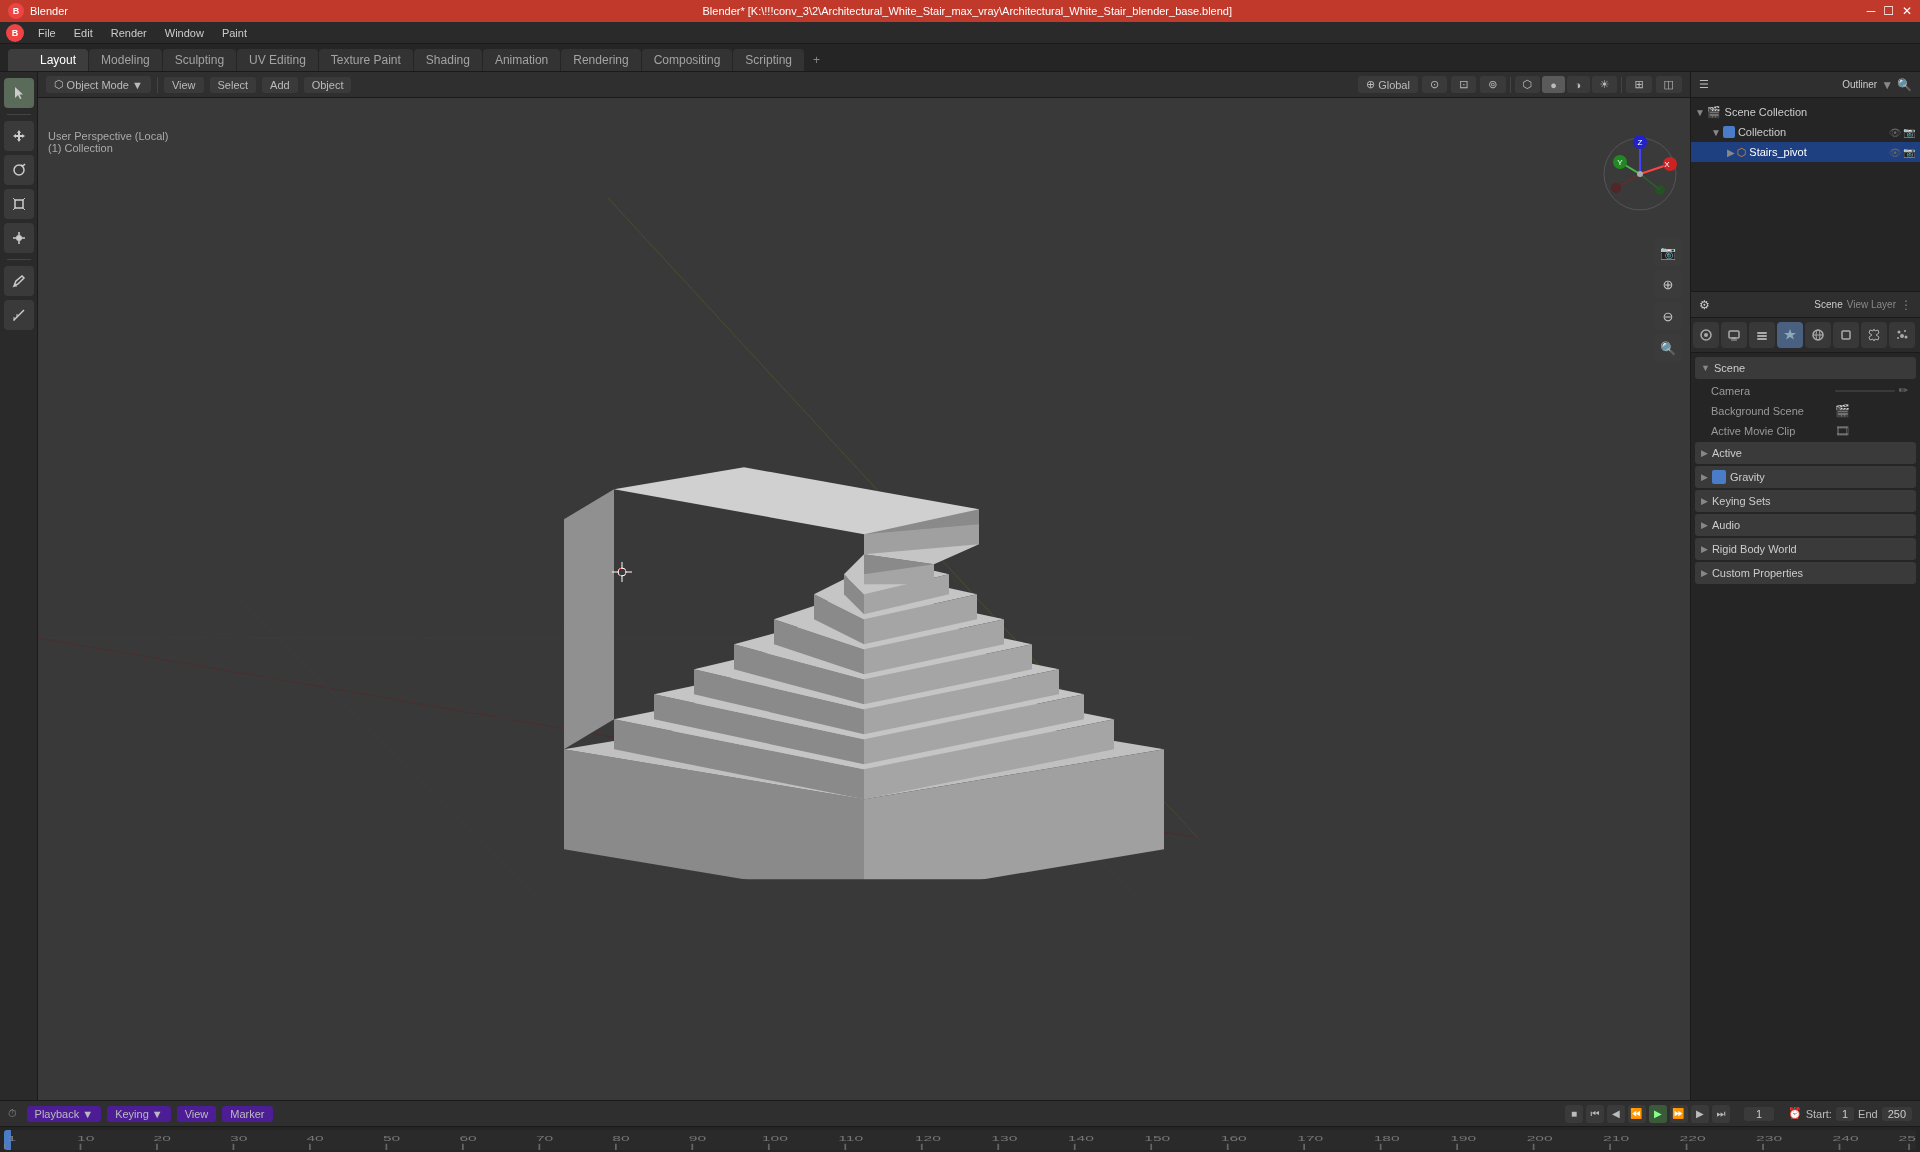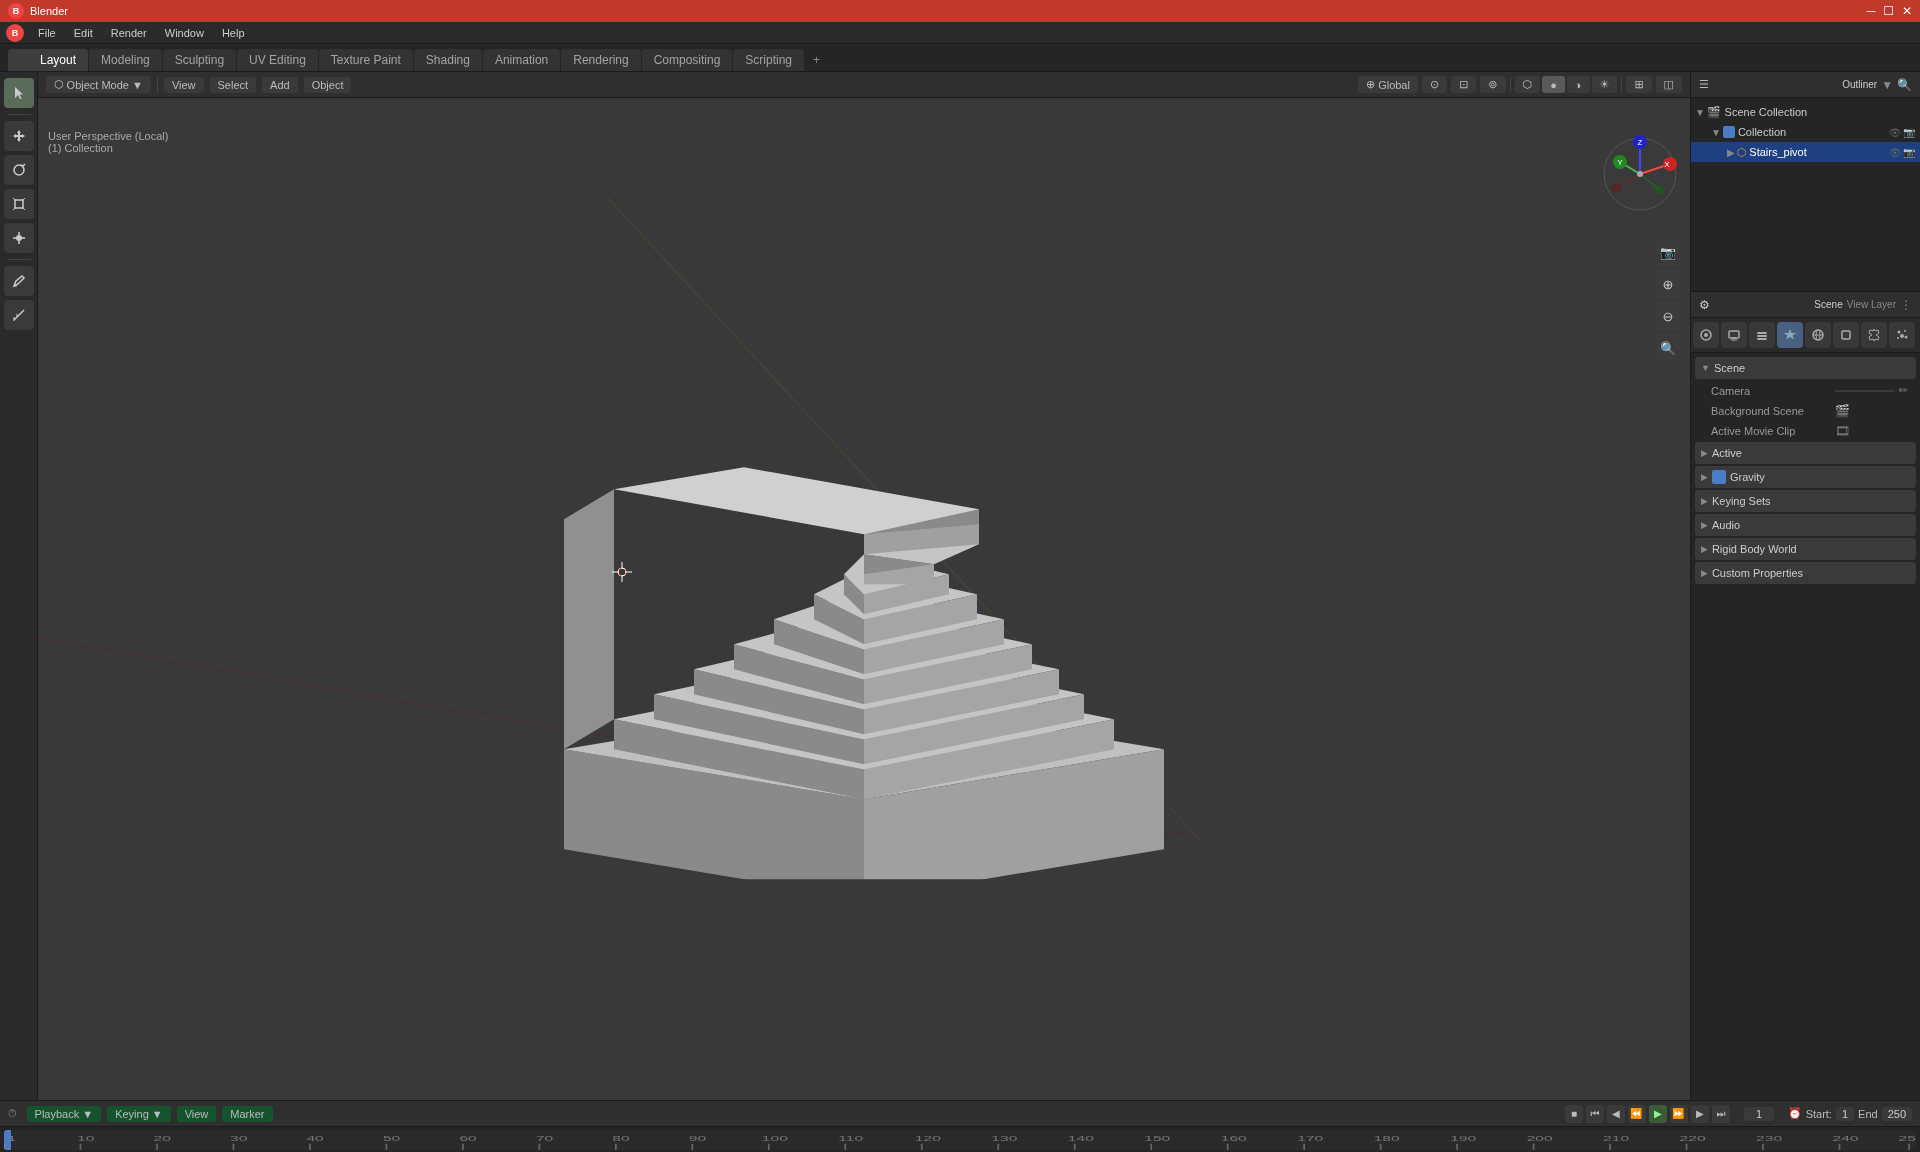--- a/index.html
+++ b/index.html
@@ -338,21 +338,21 @@
       height: 26px;
       background: #2f2f2f;
       display: flex;
       align-items: center;
       padding: 0 8px;
       gap: 6px;
       border-bottom: 1px solid #1a1a1a;
     }
     .tl-btn {
       padding: 2px 8px;
-      background: #14532d;
+      background: #4c1d95;
       border-radius: 3px;
       font-size: 11px;
       color: #bbb;
       cursor: pointer;
       display: flex; align-items: center; gap: 3px;
     }
     #timeline-body {
       flex: 1;
       display: flex;
       align-items: center;
@@ -428,34 +428,35 @@
     }
   </style>
 </head>
 <body>
 
 <div id="titlebar">
   <div style="display:flex;align-items:center;gap:6px;">
     <div style="width:16px;height:16px;background:#e44;border-radius:50%;display:flex;align-items:center;justify-content:center;font-size:9px;color:#fff;font-weight:bold;">B</div>
     <span>Blender</span>
   </div>
+  <span id="titlebar-title">Blender* [K:\!!!conv_3\2\Architectural_White_Stair_max_vray\Architectural_White_Stair_blender_base.blend]</span>
   <div id="titlebar-controls">
     <span>─</span>
     <span>☐</span>
     <span>✕</span>
   </div>
 </div>
 
 <div id="menubar">
   <div class="menu-logo">B</div>
   <div class="menu-item">File</div>
   <div class="menu-item">Edit</div>
   <div class="menu-item">Render</div>
   <div class="menu-item">Window</div>
-  <div class="menu-item">Help</div>
+  <div class="menu-item">Paint</div>
 </div>
 
 <div id="workspace-tabs">
   <div class="ws-tab active">Layout</div>
   <div class="ws-tab">Modeling</div>
   <div class="ws-tab">Sculpting</div>
   <div class="ws-tab">UV Editing</div>
   <div class="ws-tab">Texture Paint</div>
   <div class="ws-tab">Shading</div>
   <div class="ws-tab">Animation</div>

